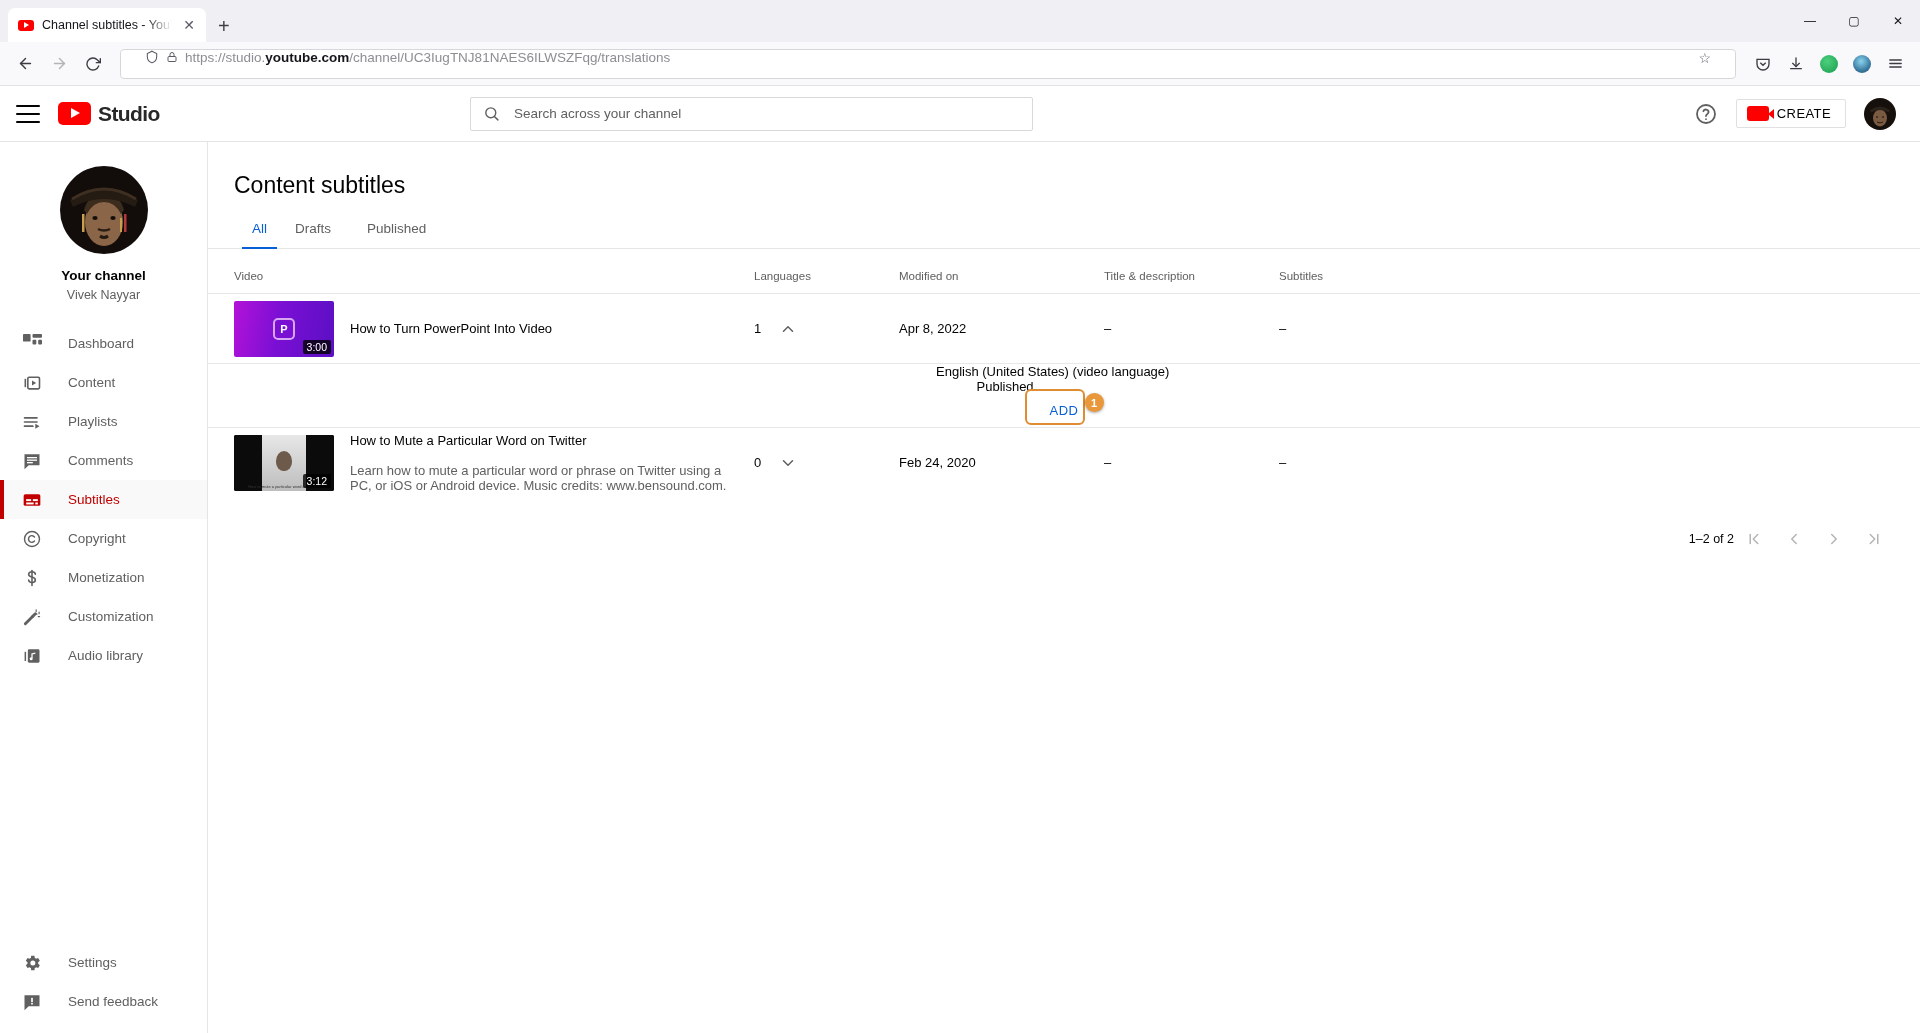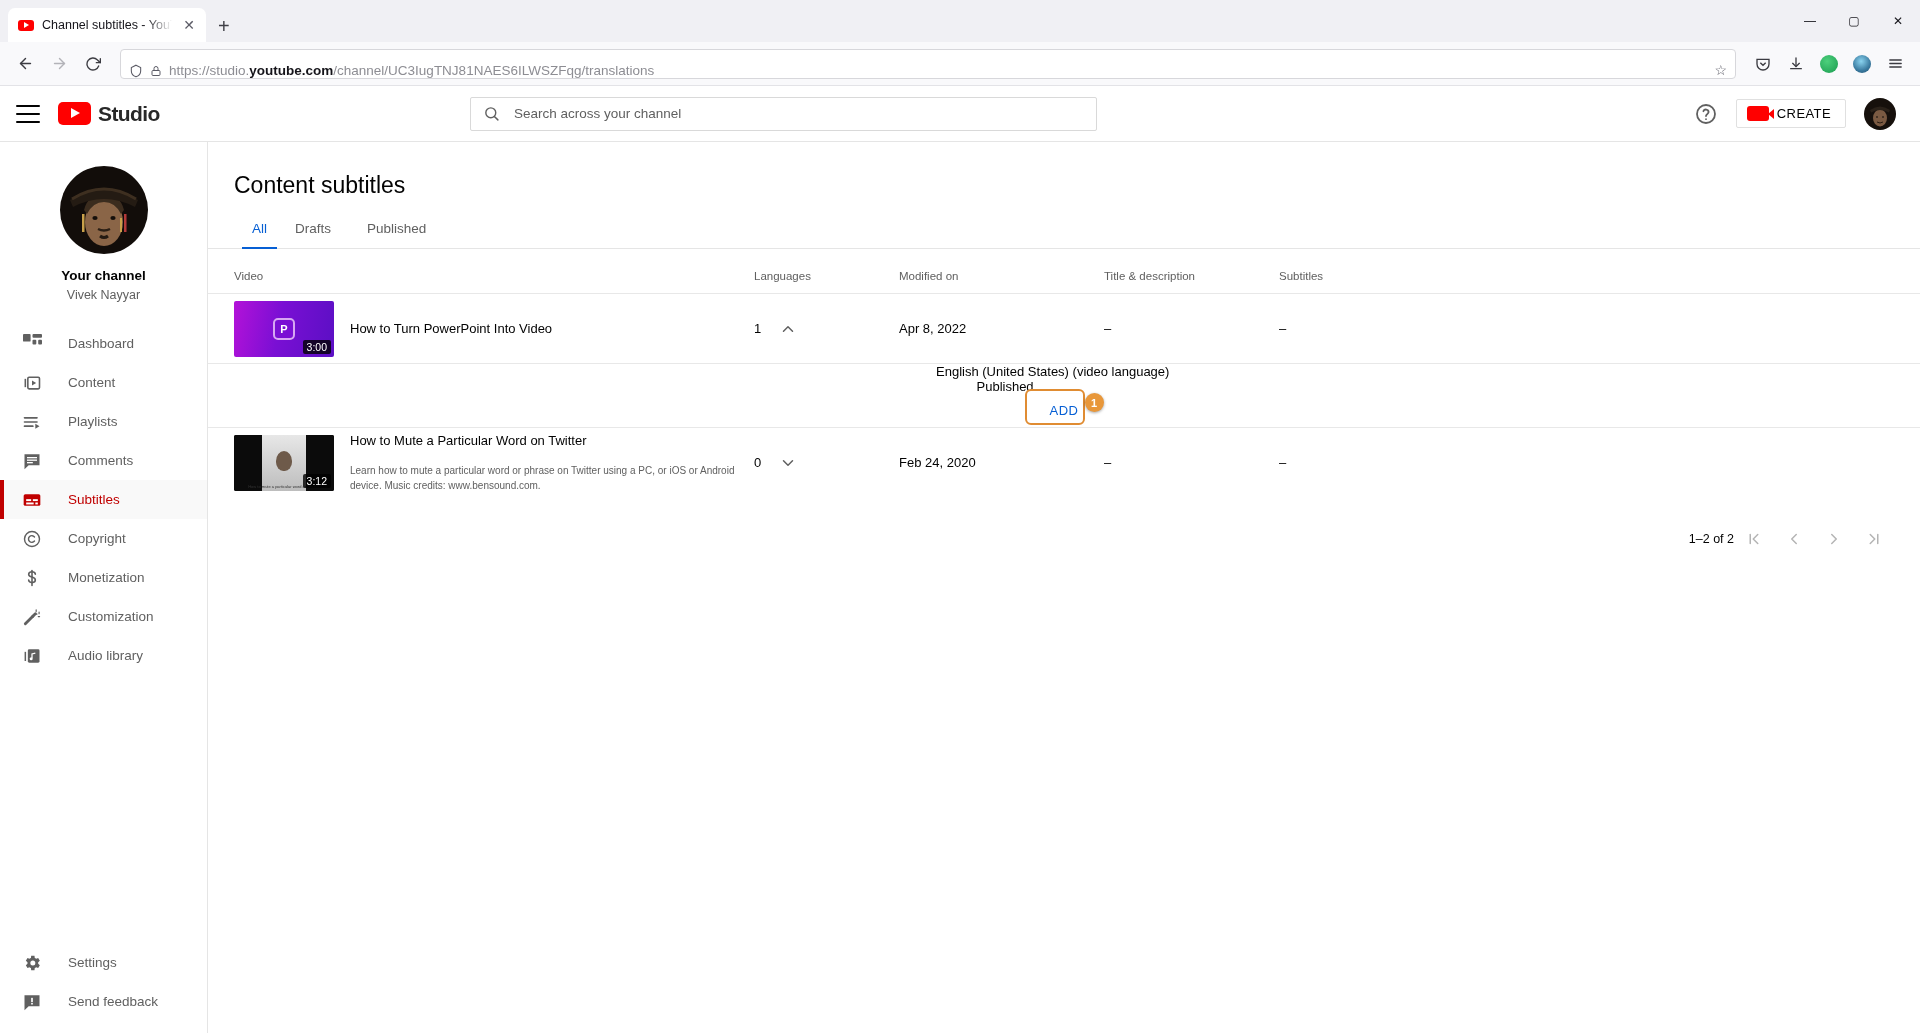--- a/index.html
+++ b/index.html
@@ -50,22 +50,22 @@
     height: 44px; background: #f9f9fb; display: flex; align-items: center;
     padding: 0 10px; gap: 4px; flex: none; border-bottom: 1px solid #e3e3e7;
   }
   .navicon {
     width: 30px; height: 30px; display: flex; align-items: center; justify-content: center;
     color: #3b3b41; flex: none;
   }
   .navicon.dim { color: #b3b3b8; }
   .urlbar {
     flex: 1; height: 30px; background: #ffffff; border: 1px solid #d7d7db;
-    border-radius: 4px; margin: 0 8px; display: flex; align-items: flex-end;
-    padding: 0 8px; gap: 7px;
+    border-radius: 4px; margin: 0 8px; display: flex; align-items: flex-start;
+    padding: 0 24px; gap: 7px;
   }
   .url-text { font-size: 13.5px; color: #8d8d93; white-space: nowrap; }
   .url-text b { color: #15141a; font-weight: 600; }
   .star { margin-left: auto; color: #5b5b66; font-size: 14px; }
   .ext-icons { display: flex; align-items: center; gap: 3px; }
   .avatar-ext {
     width: 18px; height: 18px; border-radius: 50%;
     background: radial-gradient(circle at 40% 35%, #4dd07c, #1a9b4f);
   }
   .avatar-ext2 {
@@ -83,21 +83,21 @@
   .hamburger { width: 24px; height: 18px; display: flex; flex-direction: column; justify-content: space-between; margin-right: 18px; }
   .hamburger span { display: block; height: 2px; background: #030303; border-radius: 1px; }
   .logo { display: flex; align-items: center; gap: 7px; }
   .logo-badge { width: 33px; height: 23px; background: #ff0000; border-radius: 5px; position: relative; }
   .logo-badge::after {
     content: ""; position: absolute; left: 13px; top: 6px;
     border-left: 9px solid #fff; border-top: 5.5px solid transparent; border-bottom: 5.5px solid transparent;
   }
   .logo-text { font-size: 21px; font-weight: 700; letter-spacing: -0.6px; color: #282828; }
 
-  .searchwrap { position: absolute; left: 470px; width: 627px; text-align: center; }
+  .searchwrap { position: absolute; left: 470px; width: 563px; text-align: center; }
   .searchbox {
     height: 34px; border: 1px solid #d9d9d9; border-radius: 2px;
     display: flex; align-items: center; padding: 0 12px; gap: 14px; background: #fff;
   }
   .search-ph { font-size: 13.5px; color: #606060; }
 
   .hdr-right { margin-left: auto; display: flex; align-items: center; gap: 18px; }
   .helpicon { width: 24px; height: 24px; color: #606060; }
   .createbtn {
     display: flex; align-items: center; gap: 8px; padding: 6px 14px 6px 10px;
@@ -185,21 +185,21 @@
   }
   .thumb-a { width: 100%; height: 100%; background: linear-gradient(100deg,#b312d8 0%,#7a0fd4 45%,#5b0fc4 100%); display: flex; align-items: center; justify-content: center; }
   .ppt-badge { width: 22px; height: 22px; border-radius: 5px; background: #7a0fd4; border: 2px solid #d7a6f2; display: flex; align-items: center; justify-content: center; color: #fff; font-size: 11px; font-weight: 700;}
   .thumb-b { width: 100%; height: 100%; background: #0b0b0b; display: flex; align-items: center; justify-content: center; position: relative;}
   .thumb-b .inner { width: 44px; height: 56px; background: linear-gradient(#e7e7e7,#bdbdbd); }
   .thumb-b .face { position: absolute; left: 50%; top: 16px; transform: translateX(-50%); width: 16px; height: 20px; border-radius: 50% 50% 45% 45%; background: #6e5a4a; }
   .thumb-b .cap { position: absolute; left: 0; right: 0; bottom: 2px; font-size: 4px; color: #333; text-align: center; }
 
   .vidmeta { min-width: 0; }
   .vidtitle { font-size: 13px; color: #030303; line-height: 18px; }
-  .viddesc { font-size: 10px; color: #606060; line-height: 15px; margin-top: 13px; max-width: 390px; }
+  .viddesc { font-size: 13px; color: #606060; line-height: 15px; margin-top: 13px; max-width: 390px; }
 
   .langcell { width: 145px; display: flex; align-items: center; gap: 18px; }
   .langcount { font-size: 13px; color: #030303; }
   .chev { width: 18px; height: 18px; color: #606060; }
 
   .modcell   { width: 205px; font-size: 13px; color: #030303; }
   .titlecell { width: 175px; font-size: 13px; color: #030303; }
   .subscell  { flex: 1; font-size: 13px; color: #030303; }
 
   .langname { width: 520px; font-size: 13px; color: #030303; padding-left: 132px; }

